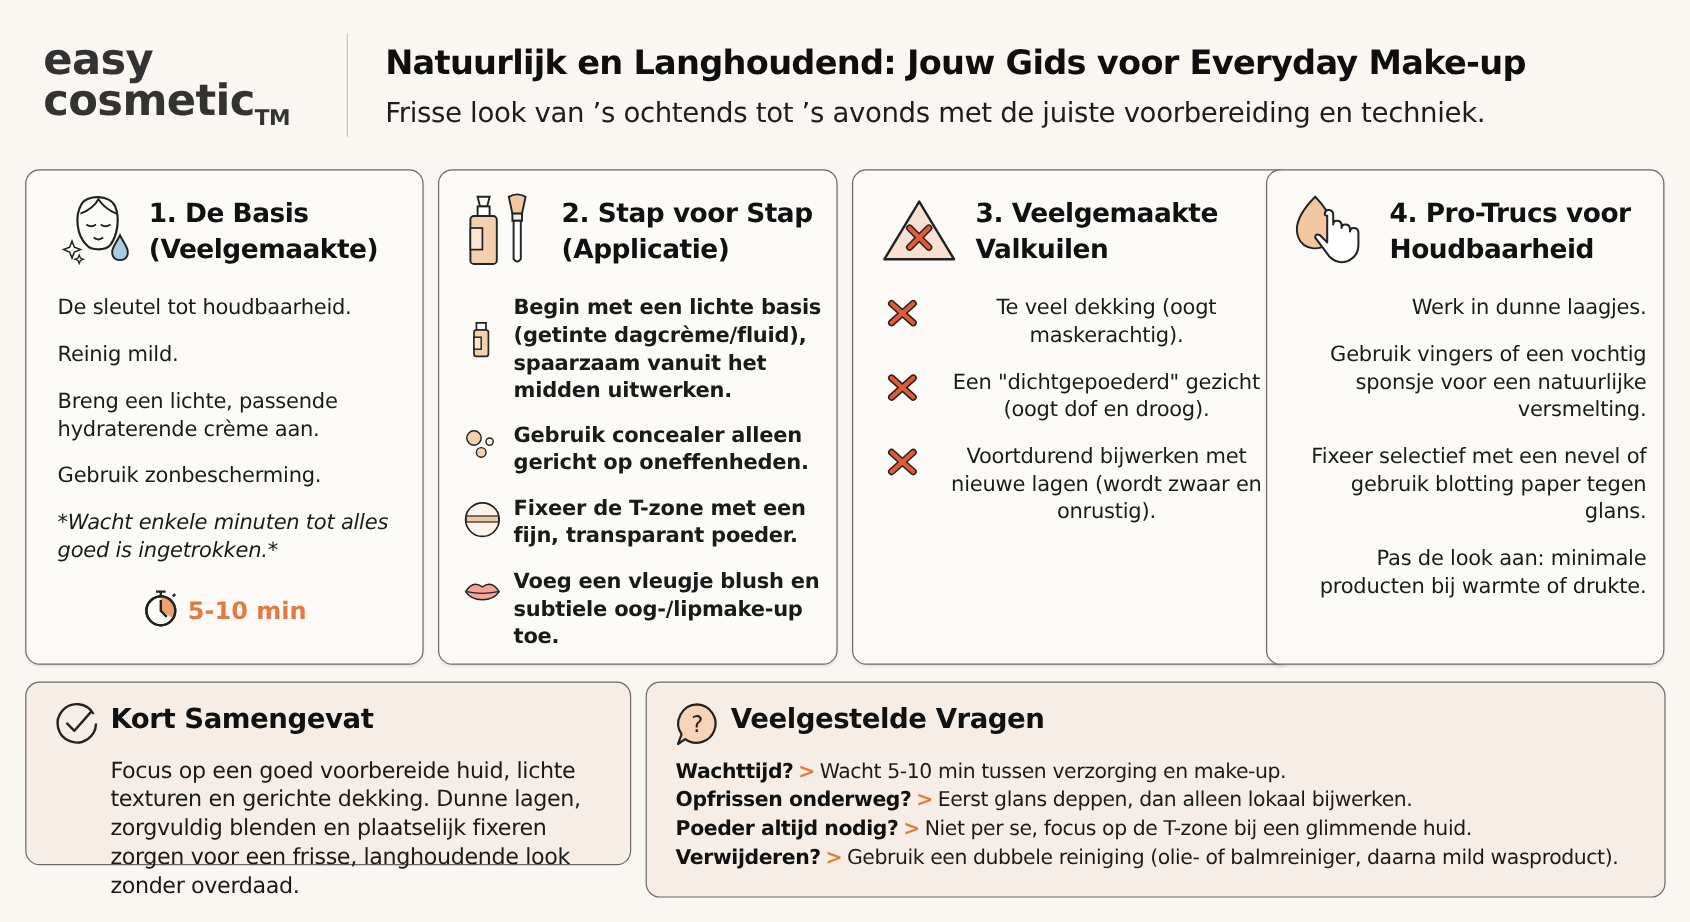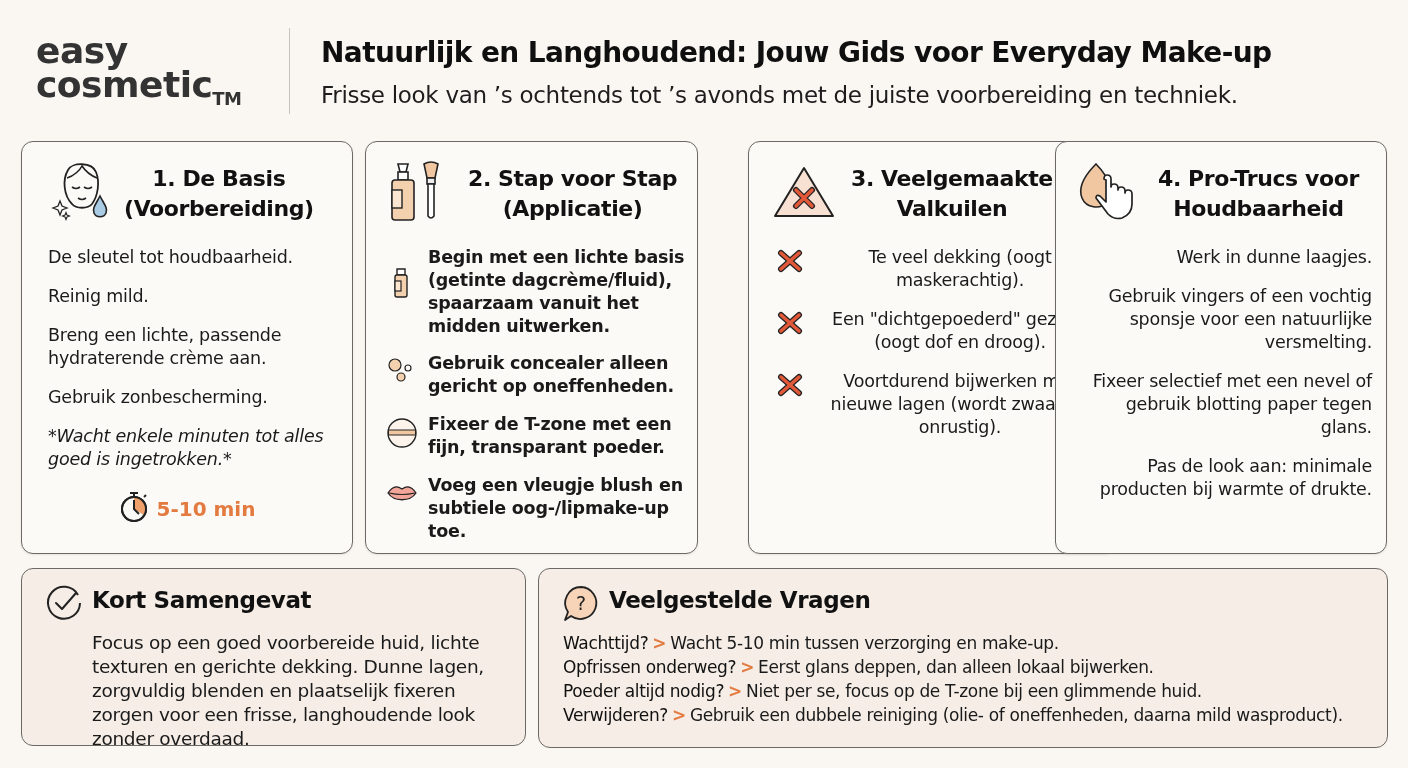--- a/index.html
+++ b/index.html
@@ -25,21 +25,21 @@
   }
   .subtitle {
     position: absolute; left: 321px; top: 82px;
     font-size: 23px; color: #1d1d1d; letter-spacing: -0.3px; white-space: nowrap;
   }
   .card {
     position: absolute; background: #fcfaf7;
     border: 1.5px solid #6b6865; border-radius: 12px;
     box-shadow: 0 1px 2px rgba(0,0,0,0.08);
   }
-  .card-head { position: absolute; left: 0; top: 0; width: 100%; height: 90px; text-align: center; }
+  .card-head { position: absolute; left: 0; top: 0; width: 100%; height: 90px; }
   .card-icon { position: absolute; left: 26px; top: 18px; width: 66px; height: 66px; }
   .card-title {
     position: absolute; left: 102px; top: 22px;
     font-weight: bold; font-size: 22px; line-height: 30px; color: #111; letter-spacing: -0.4px;
   }
   .card-body { position: absolute; left: 26px; top: 104px; right: 14px; font-size: 17.5px; line-height: 23px; color: #1a1a1a; letter-spacing: -0.2px; }
   .card-body p { margin-bottom: 16px; }
   .card-body p.italic { font-style: italic; }
   .timer { position: absolute; left: 0; right: 0; top: 352px; text-align: center; font-size: 20px; font-weight: bold; color: #e37a3f; }
   .timer svg { vertical-align: middle; margin-right: 8px; position: relative; top: -3px; }
@@ -48,21 +48,21 @@
   .pitfall { position: relative; padding-left: 36px; margin-bottom: 16px; }
   .pitfall .x { position: absolute; left: -6px; top: 2px; width: 26px; height: 26px; }
   .bottom-card {
     position: absolute; background: #f5ede6;
     border: 1.5px solid #6b6865; border-radius: 12px;
   }
   .bottom-title { position: absolute; left: 70px; top: 18px; font-weight: bold; font-size: 23px; color: #111; letter-spacing: -0.4px; }
   .bottom-icon { position: absolute; left: 22px; top: 14px; width: 40px; height: 40px; }
   .summary-text { position: absolute; left: 24px; top: 62px; right: 14px; font-size: 18.5px; line-height: 24px; color: #1a1a1a; letter-spacing: -0.3px; margin-left: 46px; }
   .faq-list { position: absolute; left: 24px; top: 62px; right: 10px; font-size: 17px; line-height: 24px; color: #1a1a1a; letter-spacing: -0.35px; white-space: nowrap; }
-  .faq-q { font-weight: normal; color: #111; text-align: right; }
+  .faq-q { font-weight: bold; color: #111; text-align: right; }
   .faq-sep { color: #e37a3f; font-weight: bold; margin: 0 4px; }
 </style>
 </head>
 <body>
 
 <div class="header">
   <div class="logo">
     <div>easy</div>
     <div><span>cosmetic</span><span class="tm">TM</span></div>
   </div>
@@ -77,21 +77,21 @@
       <path d="M20 10 C 24 2, 44 2, 48 12 C 52 22, 50 36, 44 44 C 40 49, 28 49, 24 44 C 16 36, 14 20, 20 10 Z" fill="none" stroke="#222" stroke-width="1.8"></path>
       <path d="M19 18 C 26 16, 32 10, 34 6 C 38 12, 44 16, 49 18" fill="none" stroke="#222" stroke-width="1.6"></path>
       <path d="M24 27 q4 3 8 0 M36 27 q4 3 8 0" fill="none" stroke="#222" stroke-width="1.6"></path>
       <path d="M30 38 q4 3 8 0" fill="none" stroke="#222" stroke-width="1.6"></path>
       <path d="M52 36 C 48 44, 44 48, 46 53 C 48 58, 56 58, 58 53 C 60 48, 56 44, 52 36 Z" fill="#a9cbe4" stroke="#222" stroke-width="1.6"></path>
       <path d="M10 46 l2 -5 l2 5 l5 2 l-5 2 l-2 5 l-2 -5 l-5 -2 Z" fill="none" stroke="#222" stroke-width="1.3"></path>
       <path d="M17 55 l1 -2.5 l1 2.5 l2.5 1 l-2.5 1 l-1 2.5 l-1 -2.5 l-2.5 -1 Z" fill="none" stroke="#222" stroke-width="1.1"></path>
     </svg>
     <div class="card-title">
       <div>1. De Basis</div>
-      <div>(Voorbereiding)</div>
+      <div>(Veelgemaakte)</div>
     </div>
   </div>
   <div class="card-body" style="left:26px;">
     <p>De sleutel tot houdbaarheid.</p>
     <p>Reinig mild.</p>
     <p>Breng een lichte, passende hydraterende crème aan.</p>
     <p>Gebruik zonbescherming.</p>
     <p class="italic">*Wacht enkele minuten tot alles goed is ingetrokken.*</p>
   </div>
   <div class="timer">
@@ -149,21 +149,21 @@
     <div class="step">
       <svg class="sicon" viewBox="0 0 32 32">
         <path d="M2 15 C 8 6, 13 9, 16 11 C 19 9, 24 6, 30 15 C 24 24, 8 24, 2 15 Z" fill="#f2a69a" stroke="#222" stroke-width="1.3"></path>
         <path d="M3 15 q13 3 26 0" fill="none" stroke="#222" stroke-width="1.1"></path>
       </svg>
       <span>Voeg een vleugje blush en subtiele oog-/lipmake-up toe.</span>
     </div>
   </div>
 </div>
 
-<div class="card" style="left:710px; top:141px; width:368px; height:413px;margin-left:38px;">
+<div class="card" style="left:710px; top:141px; width:368px; height:413px;">
   <div class="card-head">
     <svg class="card-icon" viewBox="0 0 66 66" style="left:22px;">
       <path d="M33 8 L62 56 H4 Z" fill="#f8e1d2" stroke="#222" stroke-width="2" stroke-linejoin="round"></path>
       <path d="M25 30 L41 46 M41 30 L25 46" stroke="#222" stroke-width="6" stroke-linecap="round"></path>
       <path d="M25 30 L41 46 M41 30 L25 46" stroke="#e2593a" stroke-width="3.5" stroke-linecap="round"></path>
     </svg>
     <div class="card-title">
       <div>3. Veelgemaakte</div>
       <div>Valkuilen</div>
     </div>
@@ -205,34 +205,34 @@
     </div>
   </div>
   <div class="card-body" style="left:30px;text-align:right;">
     <p>Werk in dunne laagjes.</p>
     <p>Gebruik vingers of een vochtig sponsje voor een natuurlijke versmelting.</p>
     <p>Fixeer selectief met een nevel of gebruik blotting paper tegen glans.</p>
     <p>Pas de look aan: minimale producten bij warmte of drukte.</p>
   </div>
 </div>
 
-<div class="bottom-card" style="left:21px; top:568px; width:505px; height:178px;">
+<div class="bottom-card" style="left:21px; top:568px; width:505px; height:153px;">
   <svg class="bottom-icon" viewBox="0 0 40 40">
     <path d="M34 12 A16 16 0 1 0 36 20" fill="none" stroke="#222" stroke-width="2"></path>
     <path d="M12 20 l6 6 l14 -16" fill="none" stroke="#222" stroke-width="2" stroke-linecap="round" stroke-linejoin="round"></path>
   </svg>
   <div class="bottom-title">Kort Samengevat</div>
   <div class="summary-text">Focus op een goed voorbereide huid, lichte texturen en gerichte dekking. Dunne lagen, zorgvuldig blenden en plaatselijk fixeren zorgen voor een frisse, langhoudende look zonder overdaad.</div>
 </div>
 
 <div class="bottom-card" style="left:538px; top:568px; width:850px; height:180px;">
   <svg class="bottom-icon" viewBox="0 0 40 40">
     <path d="M20 4 A16 16 0 1 1 10 33 L4 37 L7 29 A16 16 0 0 1 20 4 Z" fill="#f7d4b8" stroke="#222" stroke-width="1.8" stroke-linejoin="round"></path>
     <text x="20" y="27" text-anchor="middle" font-family="DejaVu Sans, sans-serif" font-size="19" fill="#222">?</text>
   </svg>
   <div class="bottom-title">Veelgestelde Vragen</div>
   <div class="faq-list">
     <div><span class="faq-q">Wachttijd?</span><span class="faq-sep">&gt;</span><span>Wacht 5-10 min tussen verzorging en make-up.</span></div>
     <div><span class="faq-q">Opfrissen onderweg?</span><span class="faq-sep">&gt;</span><span>Eerst glans deppen, dan alleen lokaal bijwerken.</span></div>
     <div><span class="faq-q">Poeder altijd nodig?</span><span class="faq-sep">&gt;</span><span>Niet per se, focus op de T-zone bij een glimmende huid.</span></div>
-    <div><span class="faq-q">Verwijderen?</span><span class="faq-sep">&gt;</span><span>Gebruik een dubbele reiniging (olie- of oneffenheden, daarna mild wasproduct).</span></div>
+    <div><span class="faq-q">Verwijderen?</span><span class="faq-sep">&gt;</span><span>Gebruik een dubbele reiniging (olie- of balmreiniger, daarna mild wasproduct).</span></div>
   </div>
 </div>
 
 </body></html>

